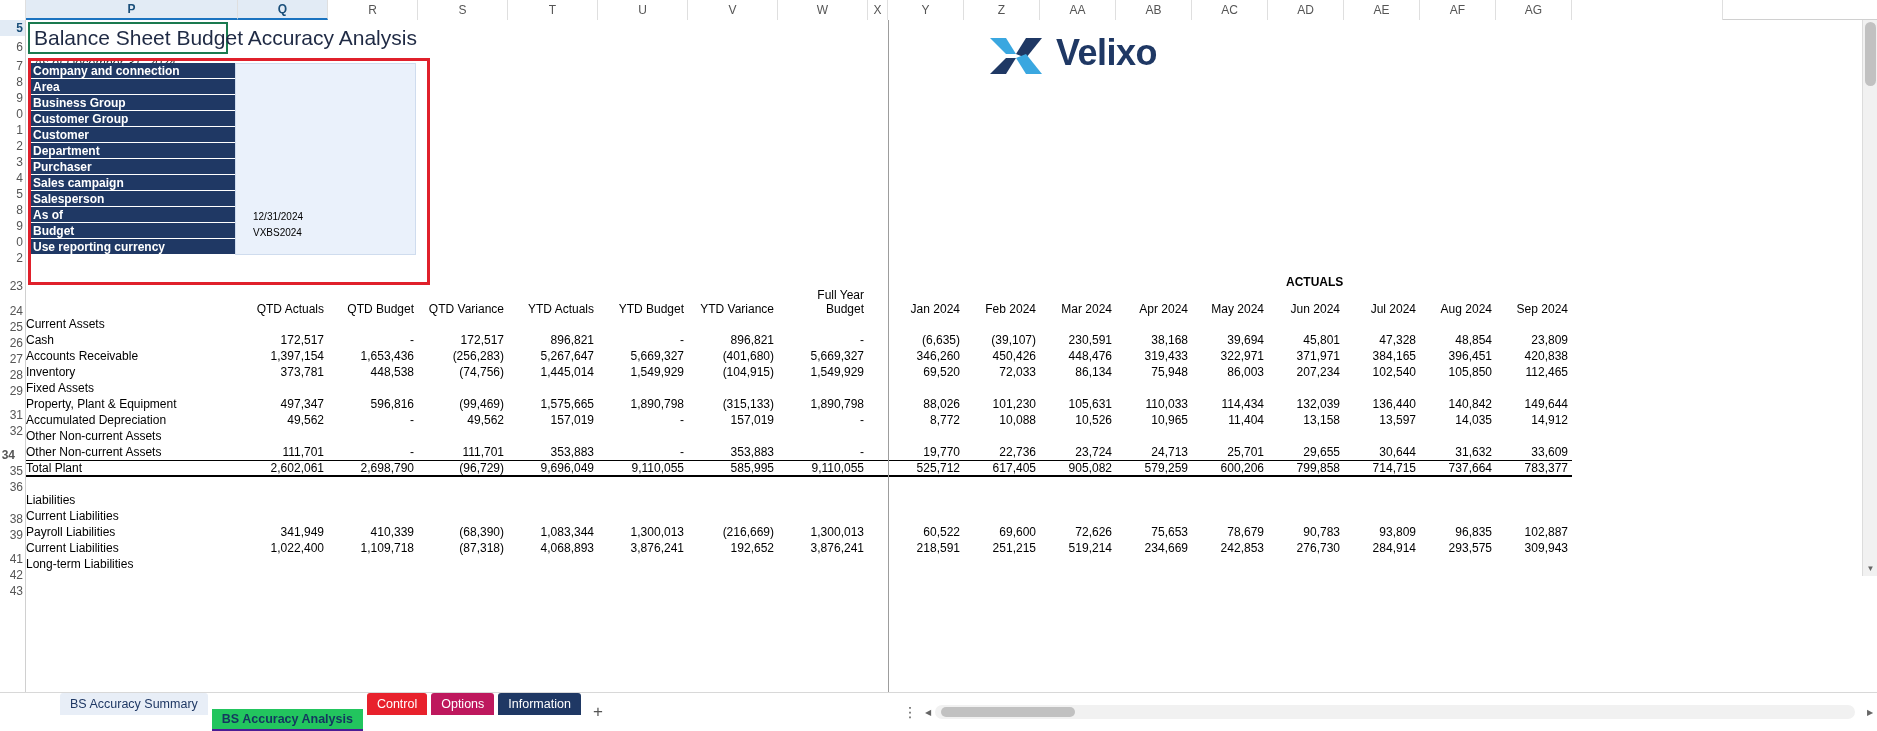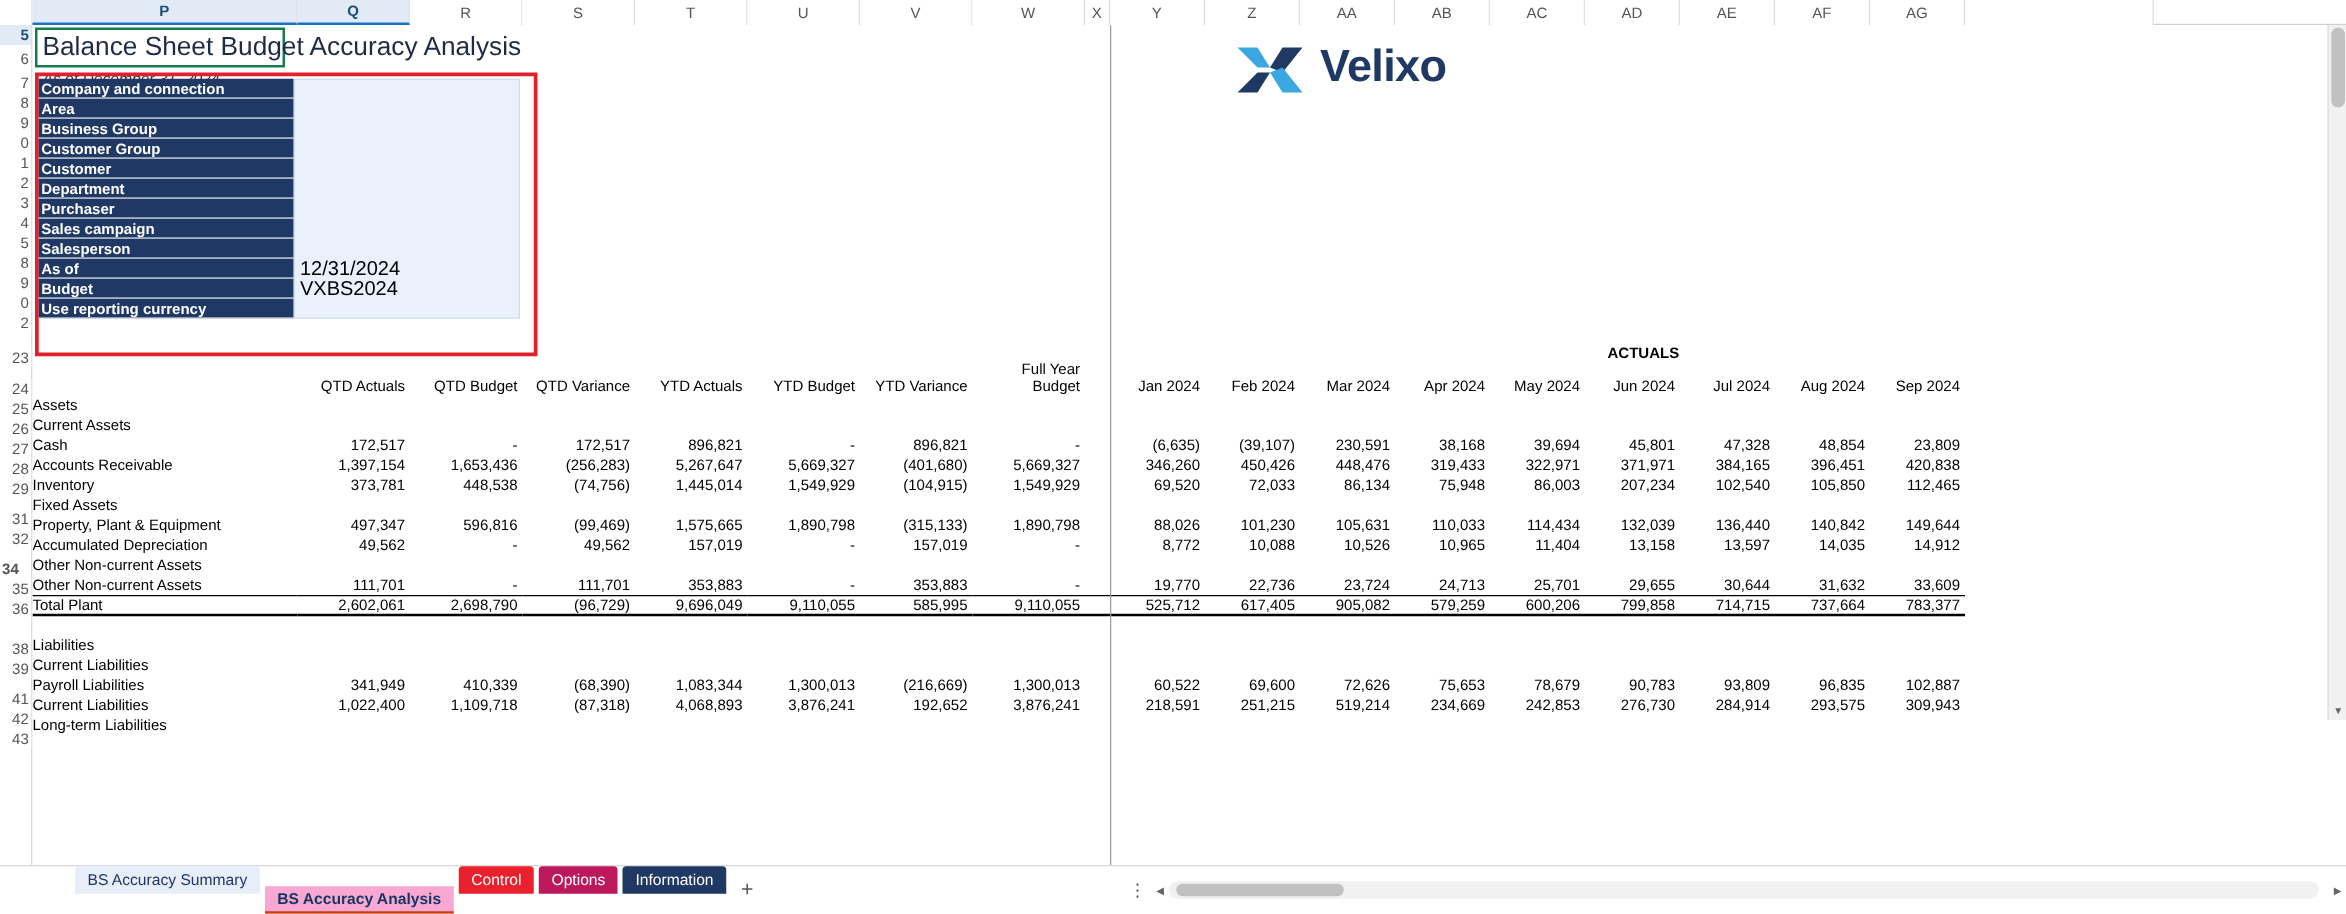--- a/index.html
+++ b/index.html
@@ -132,23 +132,23 @@
   .param-values {
     position: absolute;
     left: 209px; top: 43px;
     width: 181px;
     background: #eaf1fb;
     height: 192px;
     border: 1px solid #cfdcee;
   }
   .param-value {
     height: 16px;
-    font-size: 16px;
+    font-size: 10px;
     color: #000;
-    padding-left: 4px;
+    padding-left: 17px;
     display: flex;
     align-items: center;
   }
 
   
   .logo {
     position: absolute;
     left: 960px; top: 12px;
     display: flex;
     align-items: flex-start;
@@ -260,24 +260,24 @@
     display: flex;
     align-items: center;
     font-size: 12.5px;
     border-radius: 3px 3px 0 0;
     color: #1f3864;
     background: #e8eef7;
     cursor: pointer;
     white-space: nowrap;
   }
   .tab.active {
-    background: #f9a8d4;
+    background: #22c55e;
     color: #14375f;
     font-weight: bold;
-    border-bottom: 2px solid #c2410c;
+    border-bottom: 2px solid #4c1d95;
     border-radius: 0;
     margin-top: 16px;
   }
   .tab.red   { background: #e8212c; color: #ffffff; }
   .tab.navy  { background: #be185d; color: #ffffff; }
   .tab.navy2 { background: #1f3864; color: #ffffff; }
   .tab-add {
     width: 26px; height: 22px;
     display: flex; align-items: center; justify-content: center;
     font-size: 17px; color: #555; cursor: pointer;
@@ -439,40 +439,20 @@
             <td class="c-mnum">Apr 2024</td>
             <td class="c-mnum">May 2024</td>
             <td class="c-mnum">Jun 2024</td>
             <td class="c-mnum">Jul 2024</td>
             <td class="c-mnum">Aug 2024</td>
             <td class="c-mnum">Sep 2024</td>
           </tr>
       </thead>
       <tbody>
           <tr>
-            <td class="c-label sec">Assets</td>
-            <td class="c-num"></td>
-            <td class="c-num"></td>
-            <td class="c-num"></td>
-            <td class="c-num"></td>
-            <td class="c-num"></td>
-            <td class="c-num"></td>
-            <td class="c-num"></td>
-            <td style="width: 20px;"></td>
-            <td class="c-mnum"></td>
-            <td class="c-mnum"></td>
-            <td class="c-mnum"></td>
-            <td class="c-mnum"></td>
-            <td class="c-mnum"></td>
-            <td class="c-mnum"></td>
-            <td class="c-mnum"></td>
-            <td class="c-mnum"></td>
-            <td class="c-mnum"></td>
-          </tr>
-          <tr>
             <td class="c-label indent1 sec">Current Assets</td>
             <td class="c-num"></td>
             <td class="c-num"></td>
             <td class="c-num"></td>
             <td class="c-num"></td>
             <td class="c-num"></td>
             <td class="c-num"></td>
             <td class="c-num"></td>
             <td style="width: 20px;"></td>
             <td class="c-mnum"></td>

